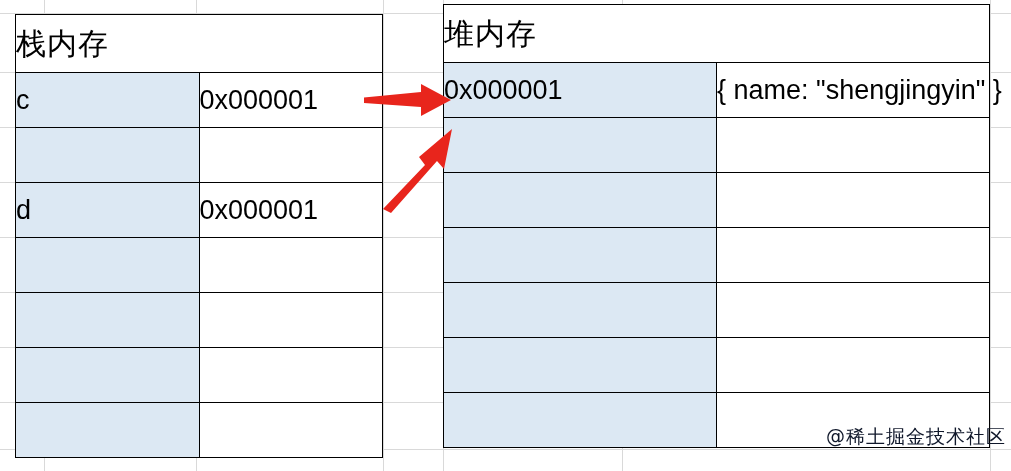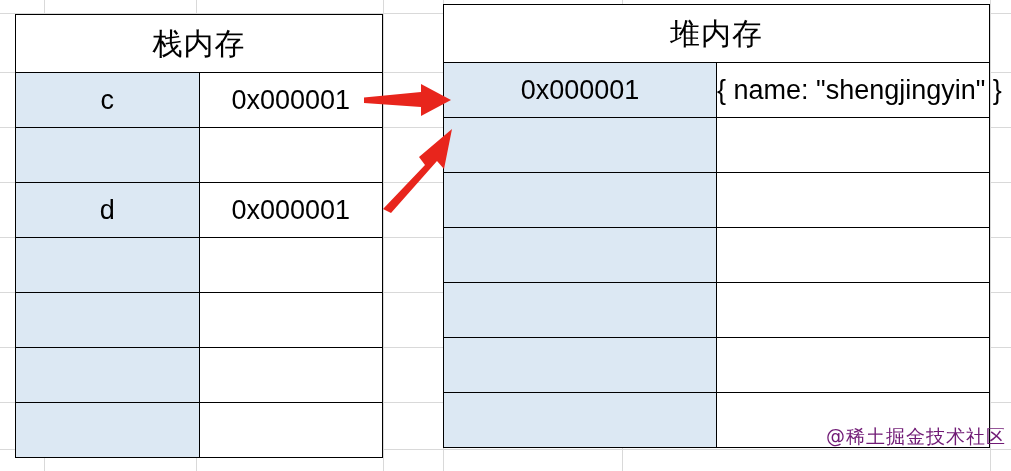--- a/index.html
+++ b/index.html
@@ -46,21 +46,21 @@
   
   .mem-table {
     position: absolute;
     border-collapse: collapse;
     table-layout: fixed;
     background: #ffffff;
   }
   .mem-table td {
     border: 1.6px solid #000000;
     padding: 0;
-    text-align: center;
+    text-align: left;
     vertical-align: middle;
     color: #000000;
     font-weight: 400;
     line-height: 1;
     white-space: nowrap;
   }
   .mem-table td.hdr {
     background: #ffffff;
     font-size: 30px;
     letter-spacing: 1px;
@@ -96,21 +96,21 @@
     height: 471px;
     pointer-events: none;
   }
 
   
   .watermark {
     position: absolute;
     left: 826px;
     top: 424px;
     font-size: 19px;
-    color: #701a75;
+    color: #0f172a;
     letter-spacing: 1px;
     white-space: nowrap;
     font-family: "DejaVu Sans", "Liberation Sans", sans-serif;
   }
 </style>
 </head>
 <body>
 
 <div id="canvas">
 

